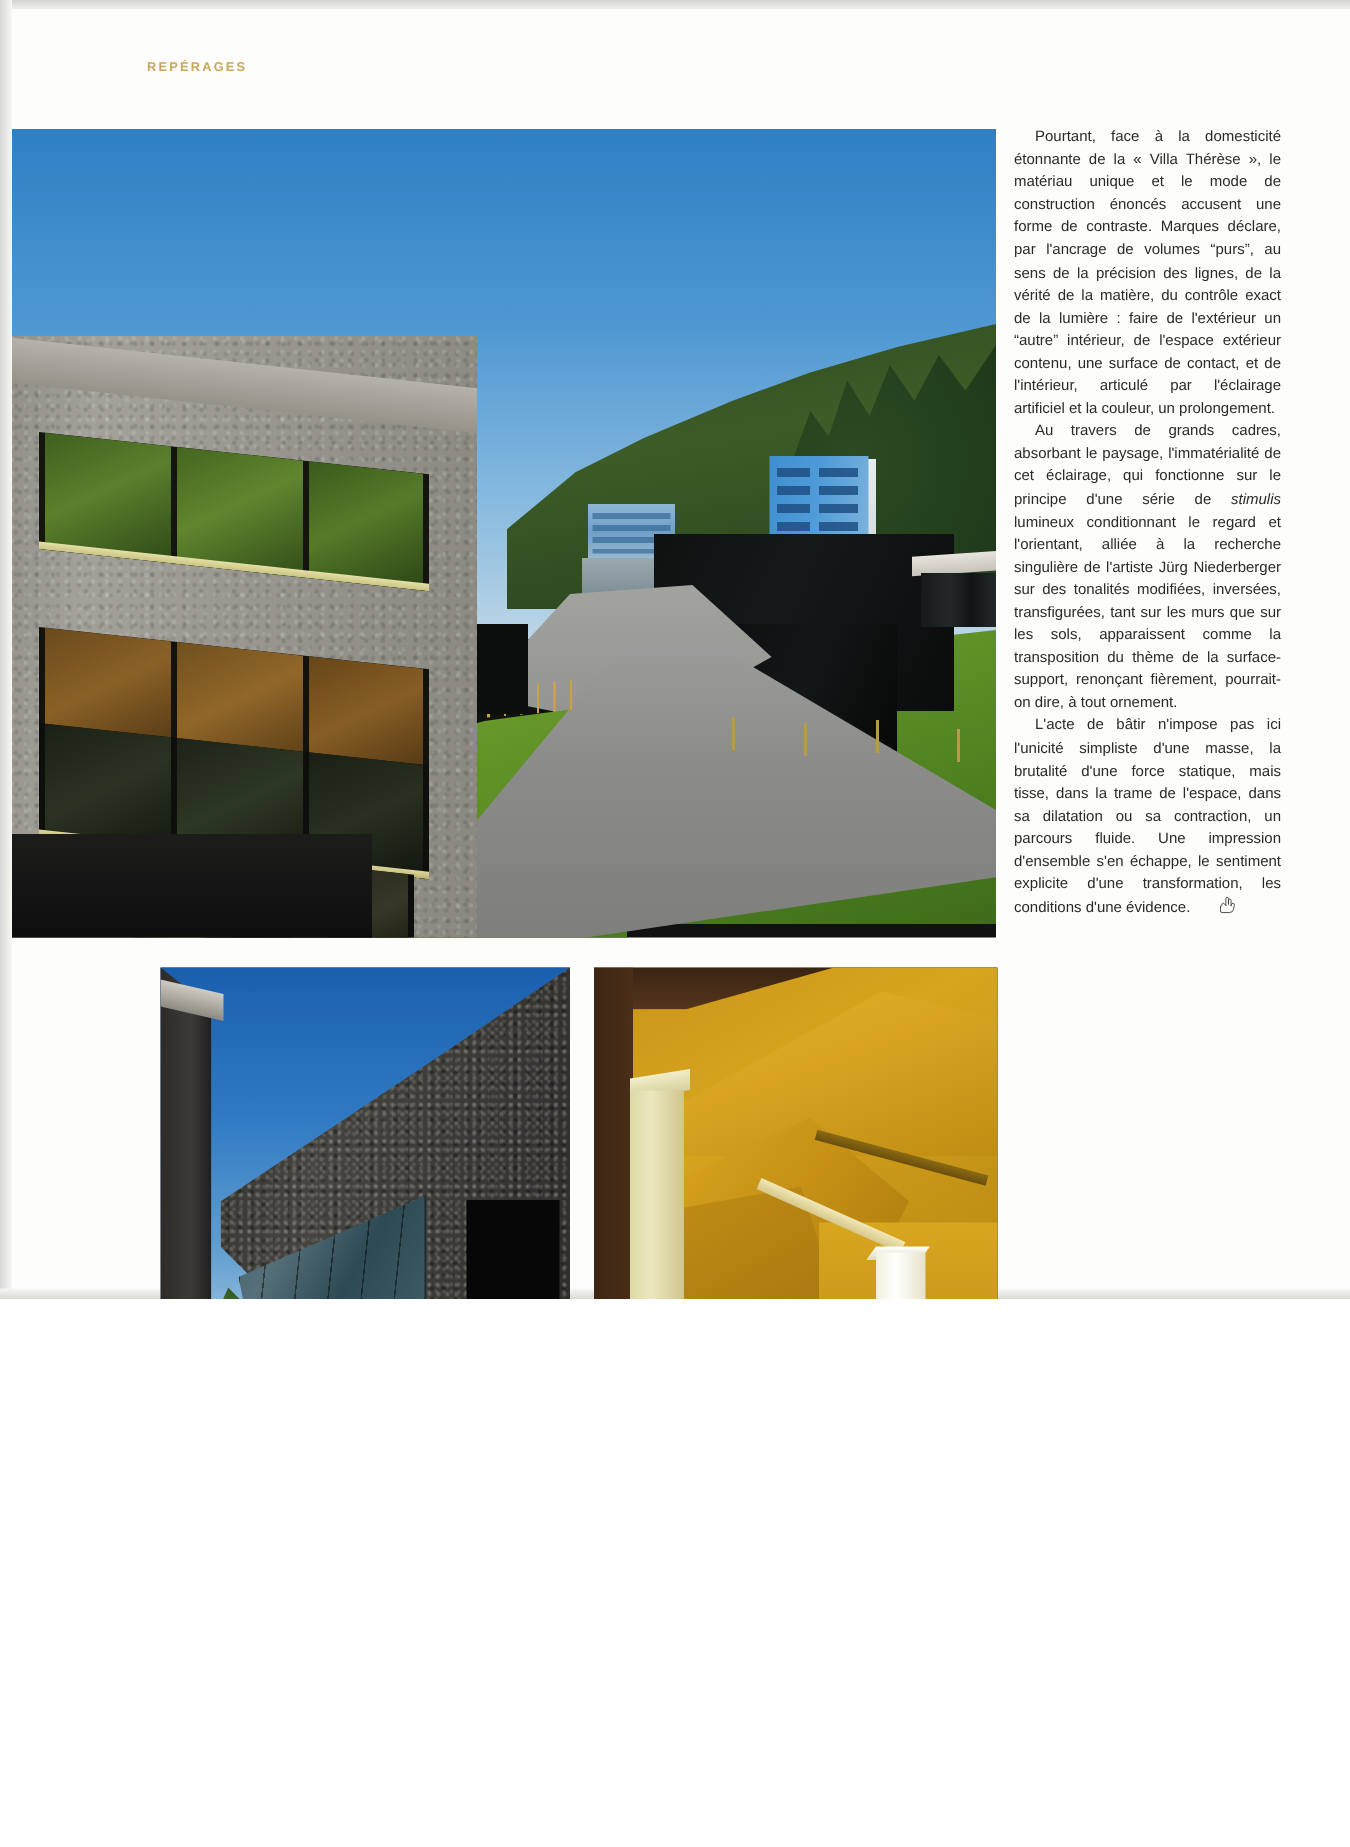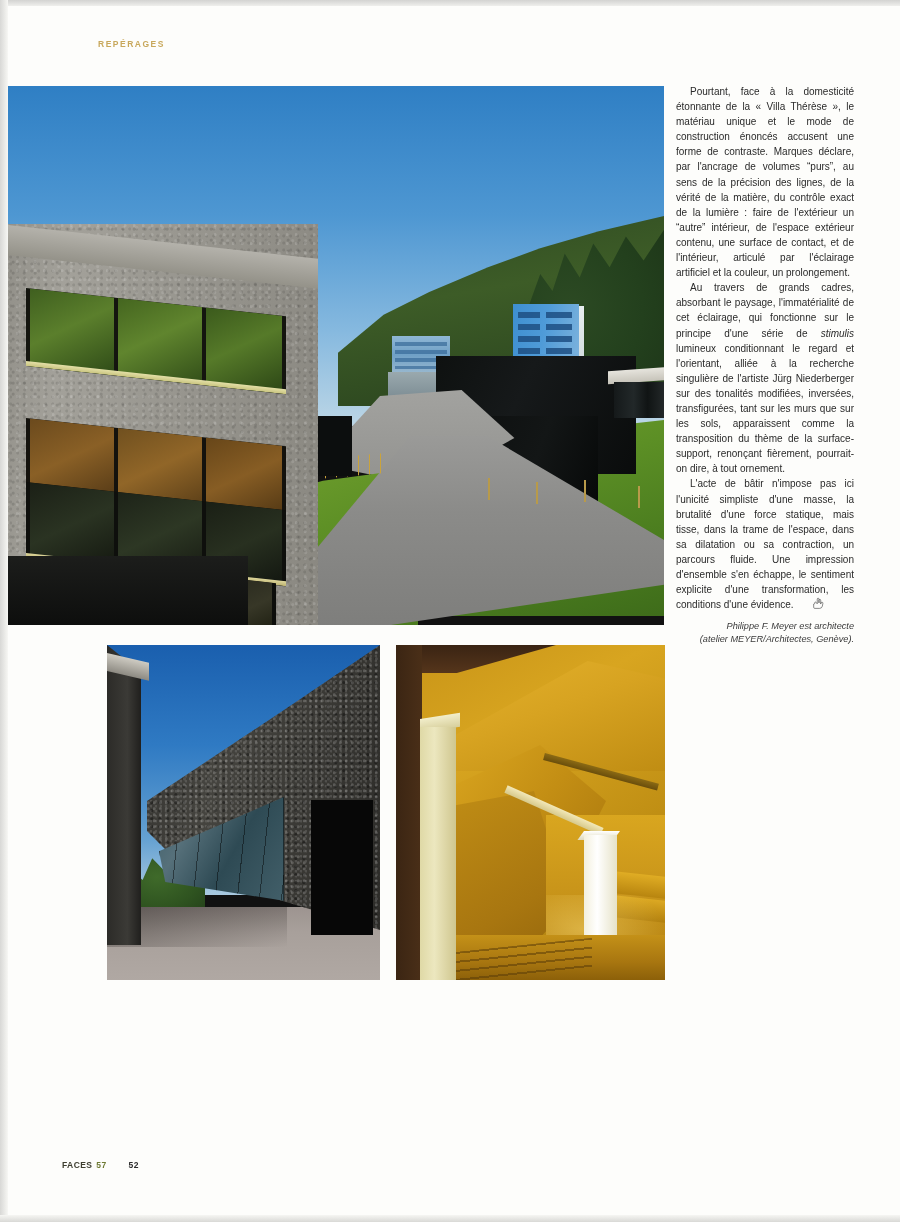--- a/index.html
+++ b/index.html
@@ -3,21 +3,21 @@
 <meta charset="utf-8">
 <style>
   html, body {
     margin: 0;
     padding: 0;
     background: #ffffff;
   }
   .page {
     position: relative;
     width: 900px;
-    height: 1222px;
+    height: 866px;
     background: #fdfdfb;
     overflow: hidden;
     font-family: "Liberation Sans", sans-serif;
   }
   
   .scan-edge-left {
     position: absolute;
     left: 0; top: 0;
     width: 8px; height: 1231px;
     background: linear-gradient(to right, #d8d8d6 0%, #e9e9e6 55%, #f7f7f4 100%);
@@ -562,22 +562,18 @@
   </div>
 
   <div class="text-column">
     <p>Pourtant, face à la domesticité étonnante de la « Villa Thérèse », le matériau unique et le mode de construction énoncés accusent une forme de contraste. Marques déclare, par l'ancrage de volumes “purs”, au sens de la précision des lignes, de la vérité de la matière, du contrôle exact de la lumière : faire de l'extérieur un “autre” intérieur, de l'espace extérieur contenu, une surface de contact, et de l'intérieur, articulé par l'éclairage artificiel et la couleur, un prolongement.</p>
     <p><span>Au travers de grands cadres, absorbant le paysage, l'immatérialité de cet éclairage, qui fonctionne sur le principe d'une série de </span><em>stimulis</em><span> lumineux conditionnant le regard et l'orientant, alliée à la recherche singulière de l'artiste Jürg Niederberger sur des tonalités modifiées, inversées, transfigurées, tant sur les murs que sur les sols, apparaissent comme la transposition du thème de la surface-support, renonçant fièrement, pourrait-on dire, à tout ornement.</span></p>
     <p><span>L'acte de bâtir n'impose pas ici l'unicité simpliste d'une masse, la brutalité d'une force statique, mais tisse, dans la trame de l'espace, dans sa dilatation ou sa contraction, un parcours fluide. Une impression d'ensemble s'en échappe, le sentiment explicite d'une transformation, les conditions d'une évidence.</span><span class="hand-icon"><svg viewBox="0 0 24 24" width="14" height="13">
             <path d="M4 13 L4 19 Q4 21 6 21 L15 21 Q19 21 20 17 L21 12 Q21.4 10 19.6 9.6 Q18 9.3 17.5 11 L17 13 L17 6.2 Q17 4.4 15.4 4.4 Q13.8 4.4 13.8 6.2 L13.8 11 L13.8 4 Q13.8 2.2 12.2 2.2 Q10.6 2.2 10.6 4 L10.6 12 L10.6 12.6 L8.8 10.2 Q7.7 8.8 6.3 9.8 Q5 10.8 6 12.2 Z" fill="none" stroke="#3b3b3b" stroke-width="1.1" stroke-linejoin="round"></path>
           </svg></span></p>
   </div>
 
-  <div class="byline">
-    <div>Philippe F. Meyer est architecte</div>
-    <div>(atelier MEYER/Architectes, Genève).</div>
-  </div>
 
   <div class="footer">
     <span class="f-faces">FACES</span><span class="f-issue">57</span><span class="f-page">52</span>
   </div>
 
 </div>
 
 </body></html>

